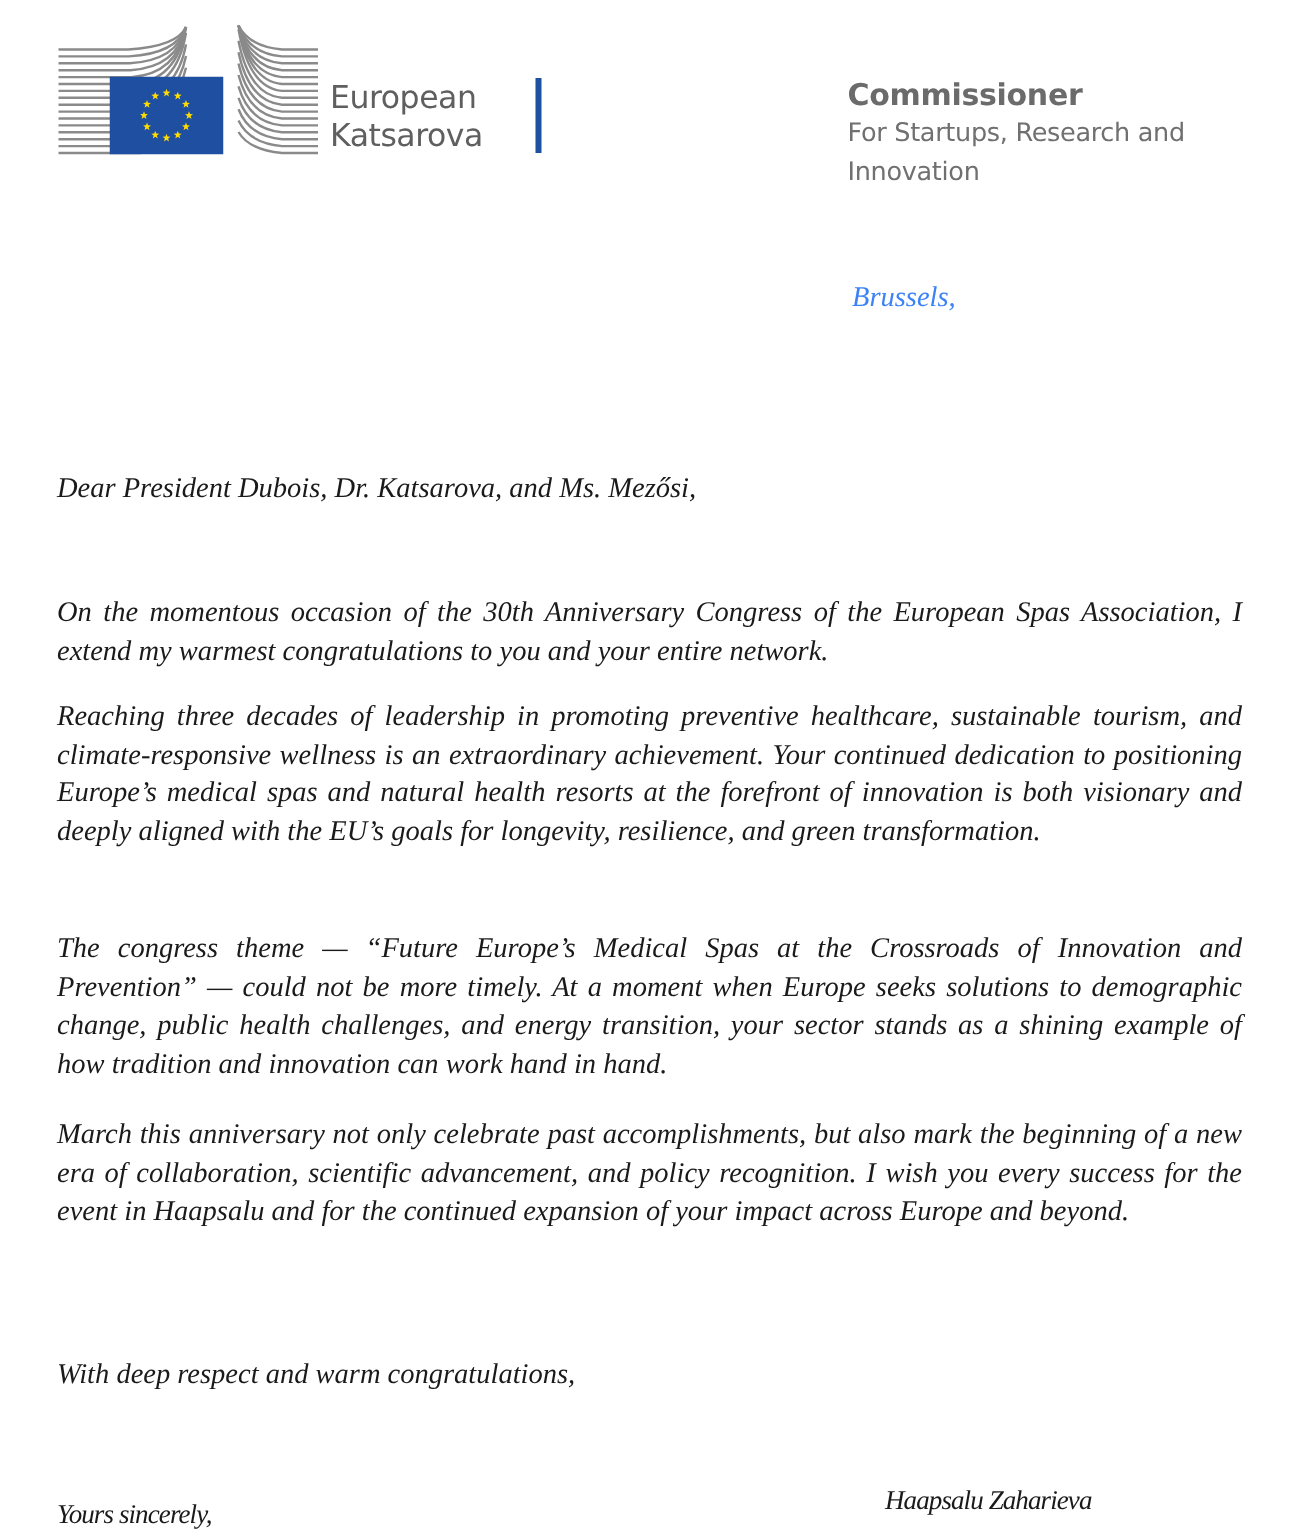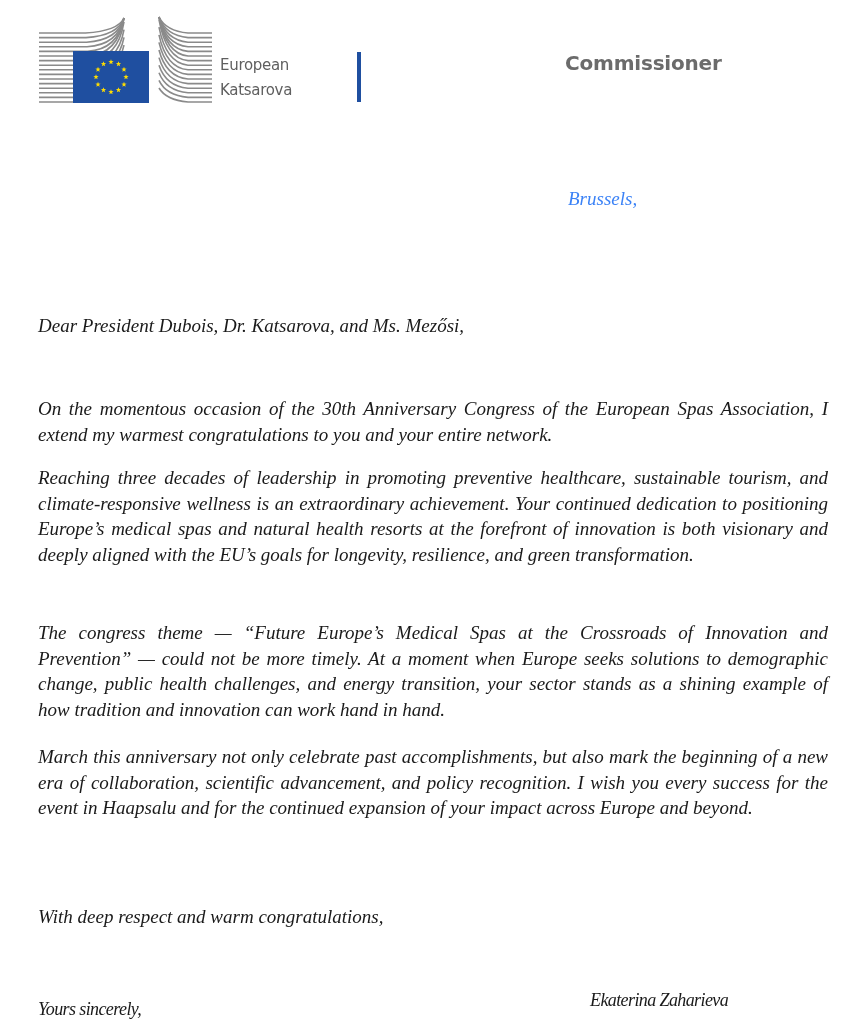--- a/index.html
+++ b/index.html
@@ -1,19 +1,19 @@
 <!DOCTYPE html>
 <html><head>
   <meta charset="utf-8">
   <style>
     html, body { margin: 0; padding: 0; background: #ffffff; }
     body { width: 868px; height: 1024px; position: relative; overflow: hidden; }
     .logo { position: absolute; left: 38px; top: 16px; width: 330px; height: 90px; }
     .logo svg { position: absolute; left: 0; top: 0; }
-    .ec-text { position: absolute; left: 220px; top: 53px; font-family: "DejaVu Sans", sans-serif; color: #5f5f5f; font-size: 15px; line-height: 25px; letter-spacing: -0.3px; }
+    .ec-text { position: absolute; left: 220px; top: 53px; font-family: "DejaVu Sans", sans-serif; color: #5f5f5f; font-size: 21px; line-height: 25px; letter-spacing: -0.3px; }
     .ec-bar { position: absolute; left: 357px; top: 52px; width: 4px; height: 50px; background: #1f4fa0; }
     .commissioner { position: absolute; left: 565px; top: 50px; font-family: "DejaVu Sans", sans-serif; color: #6b6b6b; }
     .commissioner .title { font-size: 20px; font-weight: bold; line-height: 26px; letter-spacing: -0.2px; }
     .commissioner .sub { font-size: 17px; line-height: 26px; width: 260px; color: #707070; letter-spacing: -0.2px; }
     .place { position: absolute; left: 568px; top: 188px; font-family: "Liberation Serif", serif; font-style: italic; font-size: 19px; color: #3b82f6; }
     .letter { position: absolute; left: 38px; width: 790px; font-family: "Liberation Serif", serif; font-style: italic; font-size: 19px; color: #1a1a1a; line-height: 25.5px; }
     .salutation { top: 313px; }
     .para { text-align: justify; text-align-last: left; }
     .p1 { top: 396px; }
     .p2 { top: 465px; }
@@ -84,24 +84,25 @@
   </svg>
 </div>
 <div class="ec-text">
   <div>European</div>
   <div>Katsarova</div>
 </div>
 <div class="ec-bar"></div>
 
 <div class="commissioner">
   <div class="title">Commissioner</div>
+  <div class="sub">For Startups, Research and Innovation</div>
 </div>
 
 <div class="place">Brussels,</div>
 
 <div class="letter salutation">Dear President Dubois, Dr. Katsarova, and Ms. Mezősi,</div>
 <div class="letter para p1">On the momentous occasion of the 30th Anniversary Congress of the European Spas Association, I extend my warmest congratulations to you and your entire network.</div>
 <div class="letter para p2">Reaching three decades of leadership in promoting preventive healthcare, sustainable tourism, and climate-responsive wellness is an extraordinary achievement. Your continued dedication to positioning Europe’s medical spas and natural health resorts at the forefront of innovation is both visionary and deeply aligned with the EU’s goals for longevity, resilience, and green transformation.</div>
 <div class="letter para p3">The congress theme — “Future Europe’s Medical Spas at the Crossroads of Innovation and Prevention” — could not be more timely. At a moment when Europe seeks solutions to demographic change, public health challenges, and energy transition, your sector stands as a shining example of how tradition and innovation can work hand in hand.</div>
 <div class="letter para p4">March this anniversary not only celebrate past accomplishments, but also mark the beginning of a new era of collaboration, scientific advancement, and policy recognition. I wish you every success for the event in Haapsalu and for the continued expansion of your impact across Europe and beyond.</div>
 <div class="letter closing">With deep respect and warm congratulations,</div>
 <div class="letter sincerely">Yours sincerely,</div>
-<div class="signature">Ekaterina Zaharieva</div>
+<div class="signature">Haapsalu Zaharieva</div>
 
 </body></html>

